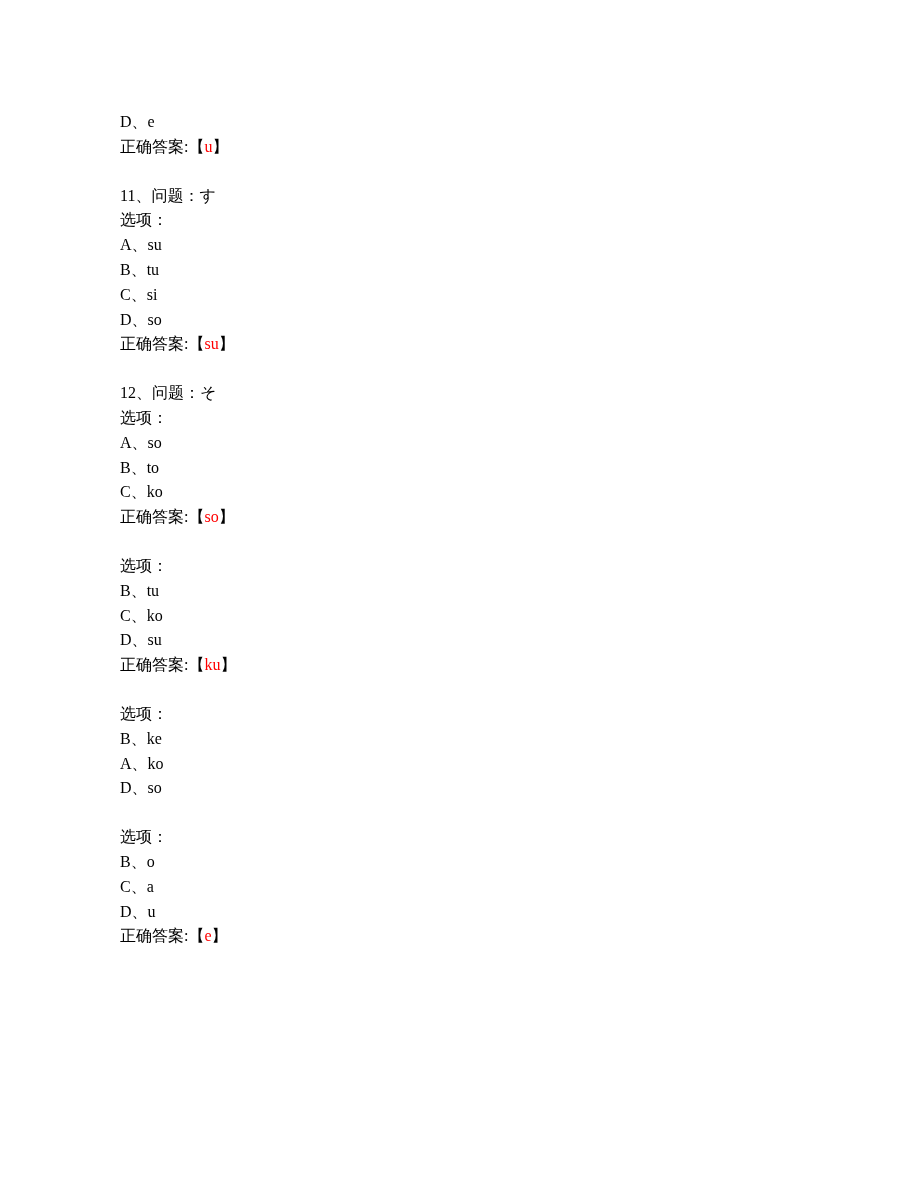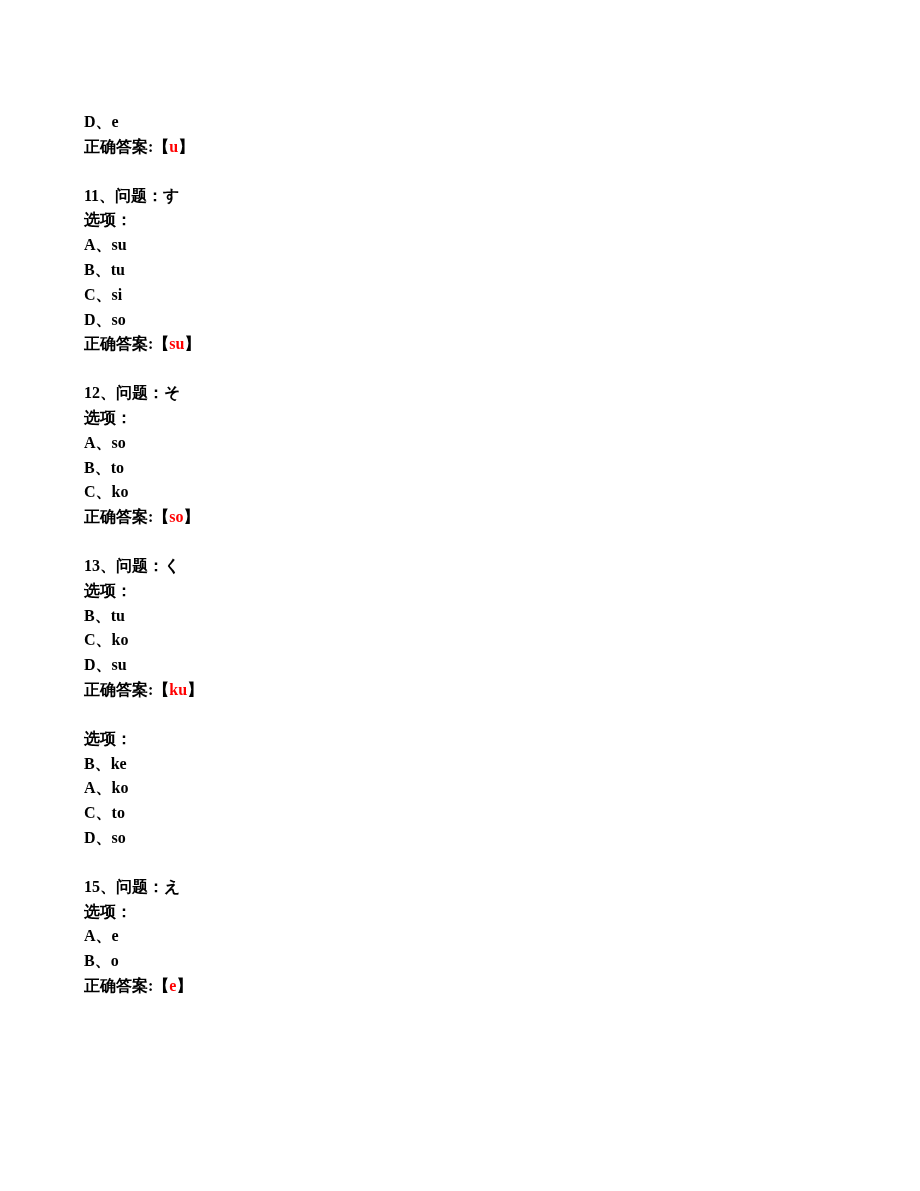--- a/index.html
+++ b/index.html
@@ -6,23 +6,22 @@
       margin: 0;
       padding: 0;
       font-family: "SimSun", "宋体", serif;
       font-size: 16px;
       line-height: 1.55;
       color: #000;
       background: #fff;
       width: 920px;
     }
     .content {
-      padding: 110px 0 0 84px;
+      padding: 110px 0 0 120px;
       width: 680px;
-      font-weight: bold;
     }
     .block {
       margin-bottom: 24px;
     }
     .line {
       white-space: pre;
     }
     .red {
       color: #ff0000;
     }
@@ -49,36 +48,34 @@
       </div>
       <div class="block">
         <div class="line">12、问题：そ</div>
         <div class="line">选项：</div>
         <div class="line">A、so</div>
         <div class="line">B、to</div>
         <div class="line">C、ko</div>
         <div class="line"><span>正确答案:</span><span>【</span><span class="red">so</span><span>】</span></div>
       </div>
       <div class="block">
-        <div class="line">13、问题：く</div>
         <div class="line">选项：</div>
         <div class="line">B、tu</div>
         <div class="line">C、ko</div>
         <div class="line">D、su</div>
         <div class="line"><span>正确答案:</span><span>【</span><span class="red">ku</span><span>】</span></div>
       </div>
       <div class="block">
         <div class="line">选项：</div>
         <div class="line">B、ke</div>
         <div class="line">A、ko</div>
-        <div class="line">C、to</div>
         <div class="line">D、so</div>
       </div>
       <div class="block">
-        <div class="line">15、问题：え</div>
         <div class="line">选项：</div>
-        <div class="line">A、e</div>
         <div class="line">B、o</div>
+        <div class="line">C、a</div>
+        <div class="line">D、u</div>
         <div class="line"><span>正确答案:</span><span>【</span><span class="red">e</span><span>】</span></div>
       </div>
     </div>
 
 </div>
 
 </body></html>

